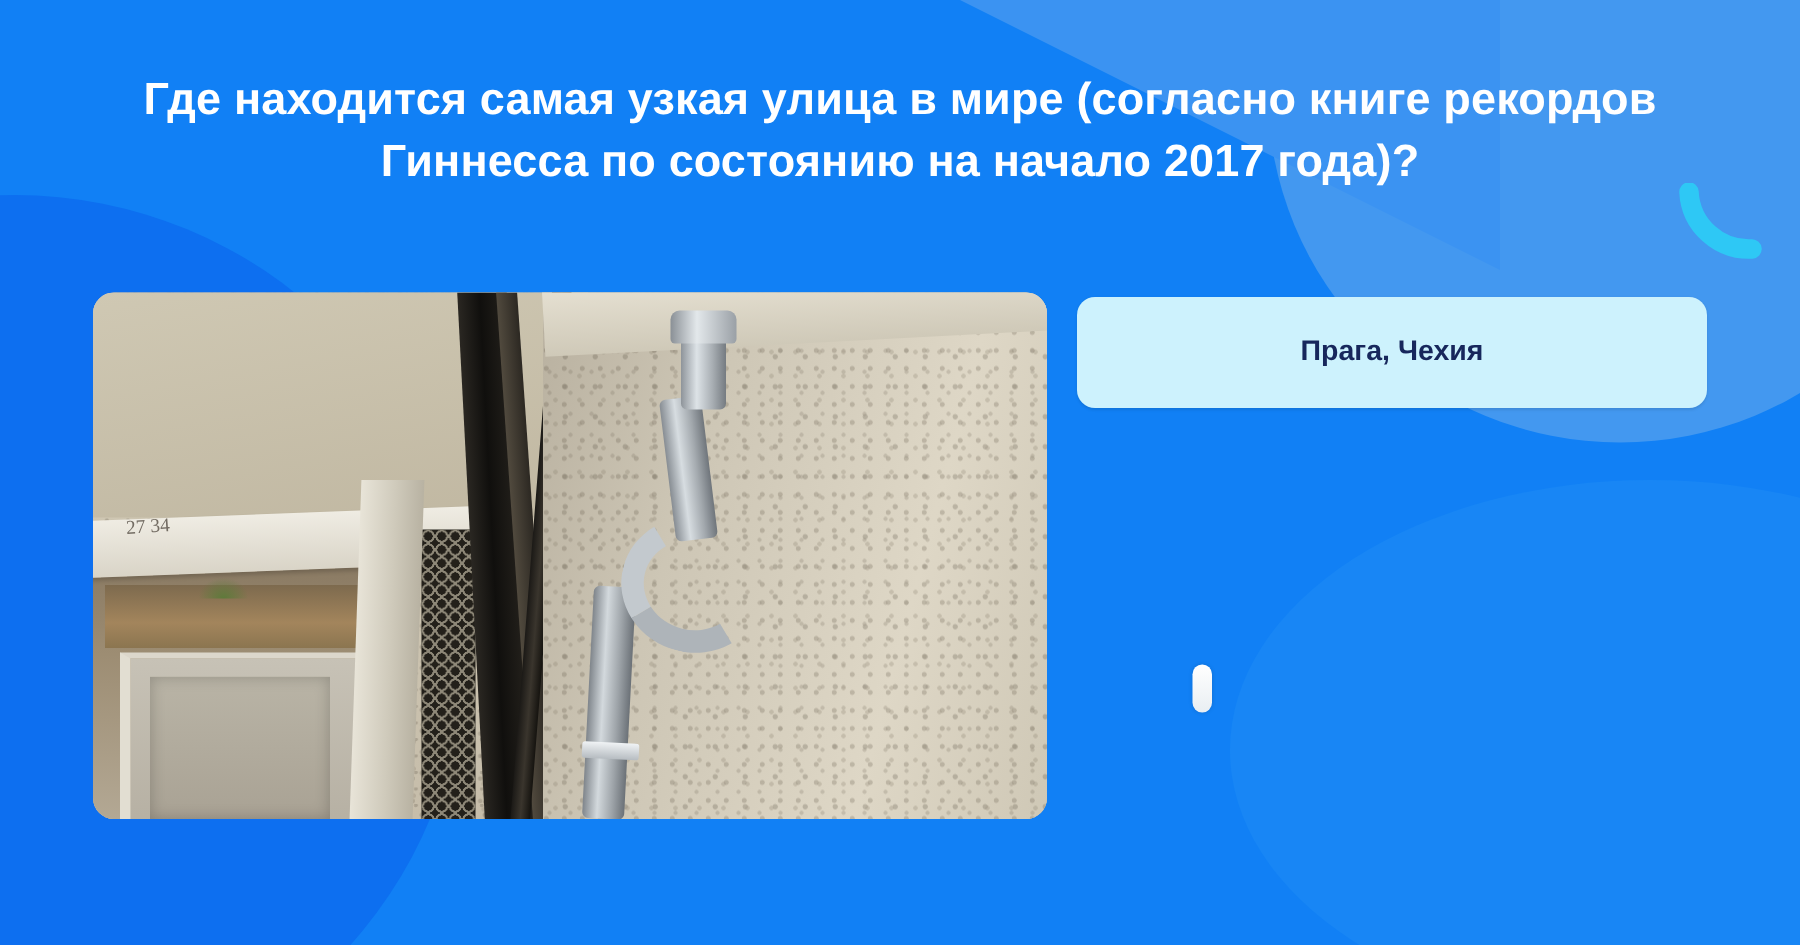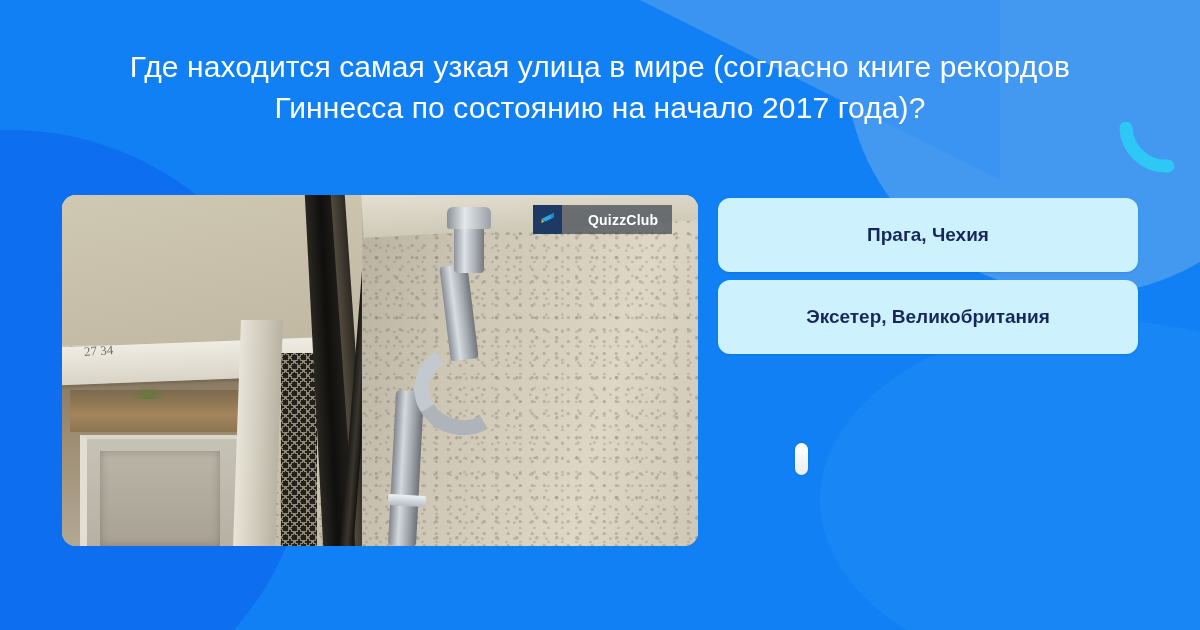--- a/index.html
+++ b/index.html
@@ -69,21 +69,21 @@
 
   
   .title {
     position: absolute;
     left: 90px;
     top: 46px;
     width: 1020px;
     text-align: center;
     color: #ffffff;
     font-size: 30px;
-    font-weight: normal;
+    font-weight: bold;
     line-height: 1.38;
     letter-spacing: 0.1px;
     z-index: 6;
   }
 
   
   .photo-card {
     position: absolute;
     left: 62px;
     top: 195px;
@@ -365,36 +365,23 @@
     <div class="ph ph-rightwall-tex"></div>
     <div class="ph ph-eave"></div>
 
     <div class="ph ph-pipe-lower"></div>
     <div class="ph ph-pipe-bend"></div>
     <div class="ph ph-pipe-mid"></div>
     <div class="ph ph-pipe-top"></div>
     <div class="ph ph-pipe-funnel"></div>
     <div class="ph ph-pipe-band"></div>
 
-    <div class="watermark">
-      <div class="wm-logo">
-        <svg width="20" height="20" viewBox="0 0 20 20">
-          <path d="M3.5 13.2 L3.5 9.6 L6.6 11.2 Z" fill="#e8b320"></path>
-          <path d="M3.2 9.0 L15.6 3.0 L15.6 7.6 L7.4 11.6 Z" fill="#2aa8e0"></path>
-          <path d="M15.6 3.0 L15.6 7.6 L12.9 8.9 L12.9 4.3 Z" fill="#1d86c4"></path>
-        </svg>
-      </div>
-      <div class="wm-label">QuizzClub</div>
-    </div>
   </div>
 
   <div class="options">
     <div class="option">
       <span>Прага, Чехия</span>
     </div>
-    <div class="option">
-      <span>Эксетер, Великобритания</span>
-    </div>
   </div>
 
   <div class="option-marker"></div>
 
 </div>
 
 </body></html>

